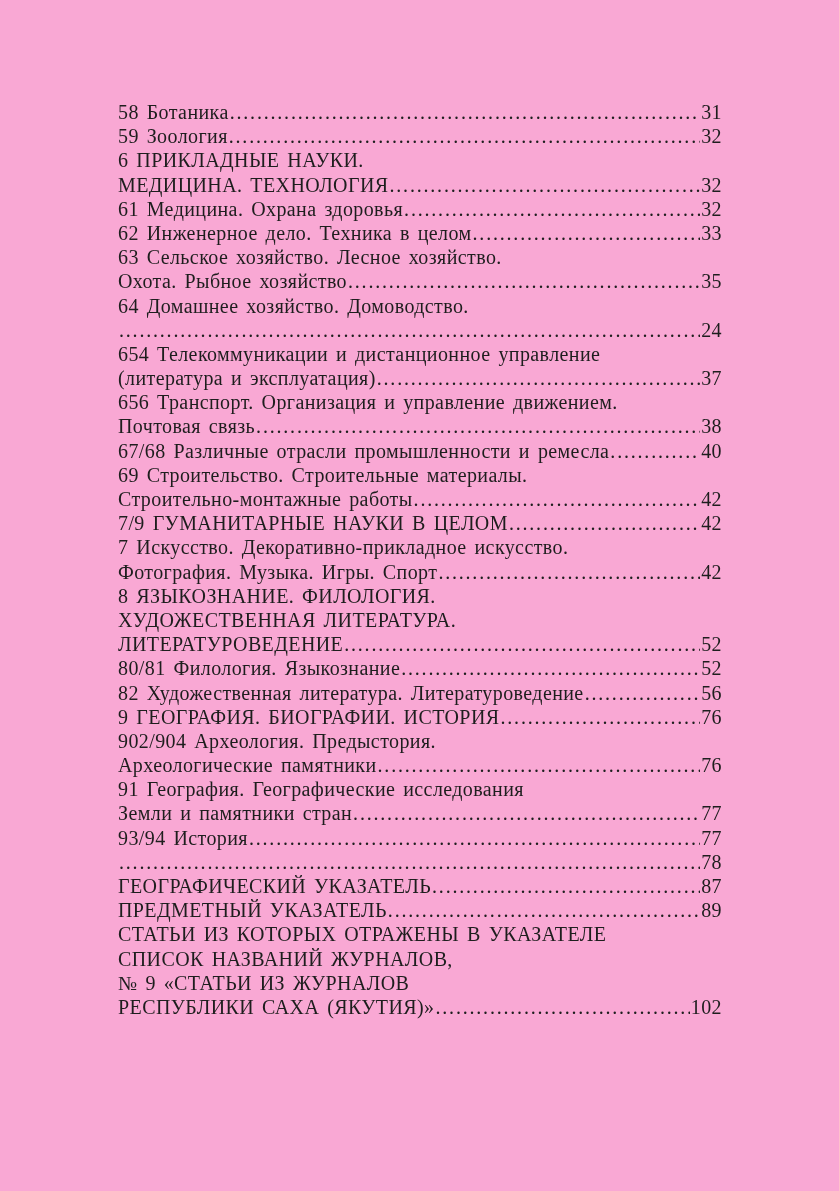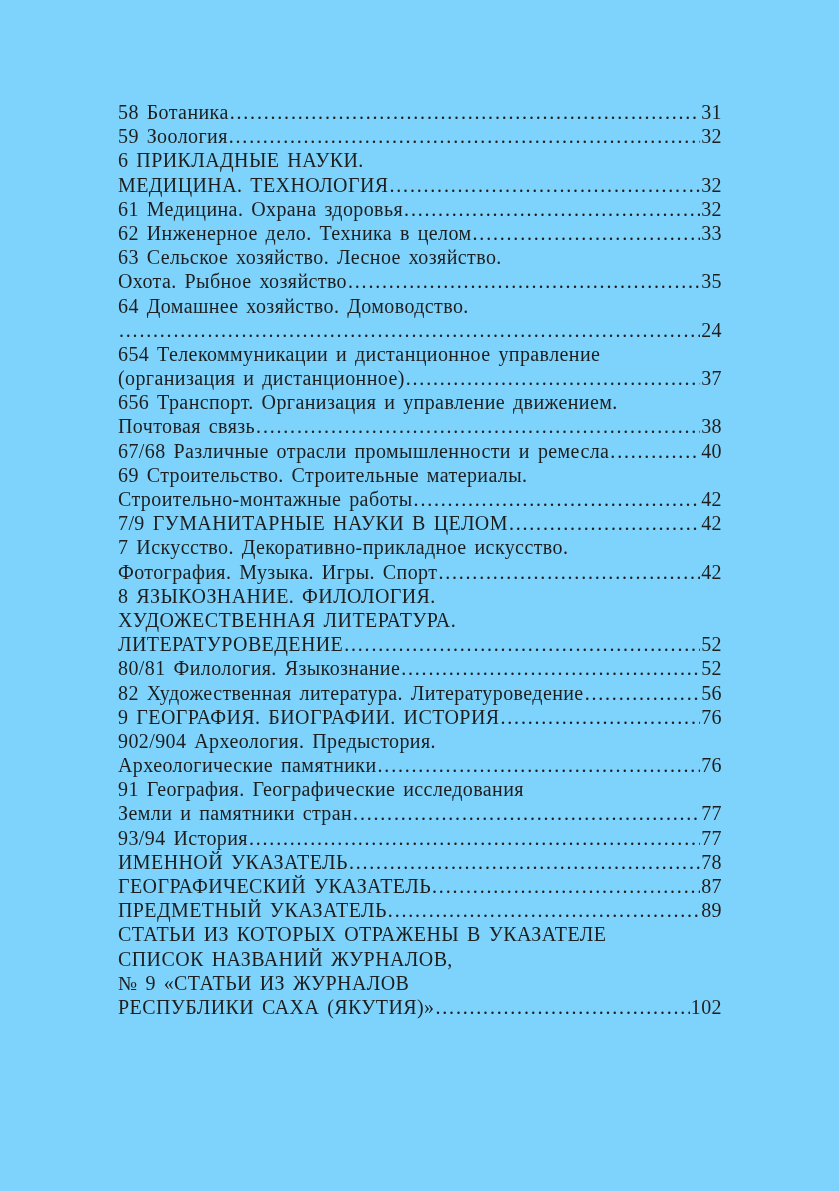--- a/index.html
+++ b/index.html
@@ -50,21 +50,21 @@
     letter-spacing: 1.8px;
   }
   .toc-page {
     flex: 0 0 auto;
     text-align: left;
   }
 </style>
 </head>
 <body>
 
-<div class="page" style="background: #7dd3fc;">
+<div class="page" style="background: #f9a8d4;">
   <div class="toc" id="toc" style="color: rgb(30, 30, 30);">
   <div class="toc-line">
     <span class="toc-text">58 Ботаника</span>
     <span class="toc-dots"></span>
     <span class="toc-page">31</span>
   </div>
 
   <div class="toc-line">
     <span class="toc-text">59 Зоология</span>
     <span class="toc-dots"></span>
@@ -114,21 +114,21 @@
     <span class="toc-dots"></span>
     <span class="toc-page">24</span>
   </div>
 
   <div class="toc-line">
     <span class="toc-text">654 Телекоммуникации и дистанционное управление</span>
 
   </div>
 
   <div class="toc-line">
-    <span class="toc-text">(организация и дистанционное)</span>
+    <span class="toc-text">(литература и эксплуатация)</span>
     <span class="toc-dots"></span>
     <span class="toc-page">37</span>
   </div>
 
   <div class="toc-line">
     <span class="toc-text">656 Транспорт. Организация и управление движением.</span>
 
   </div>
 
   <div class="toc-line">
@@ -227,21 +227,20 @@
     <span class="toc-page">77</span>
   </div>
 
   <div class="toc-line">
     <span class="toc-text">93/94 История</span>
     <span class="toc-dots"></span>
     <span class="toc-page">77</span>
   </div>
 
   <div class="toc-line">
-    <span class="toc-text">ИМЕННОЙ УКАЗАТЕЛЬ</span>
     <span class="toc-dots"></span>
     <span class="toc-page">78</span>
   </div>
 
   <div class="toc-line">
     <span class="toc-text">ГЕОГРАФИЧЕСКИЙ УКАЗАТЕЛЬ</span>
     <span class="toc-dots"></span>
     <span class="toc-page">87</span>
   </div>
 

